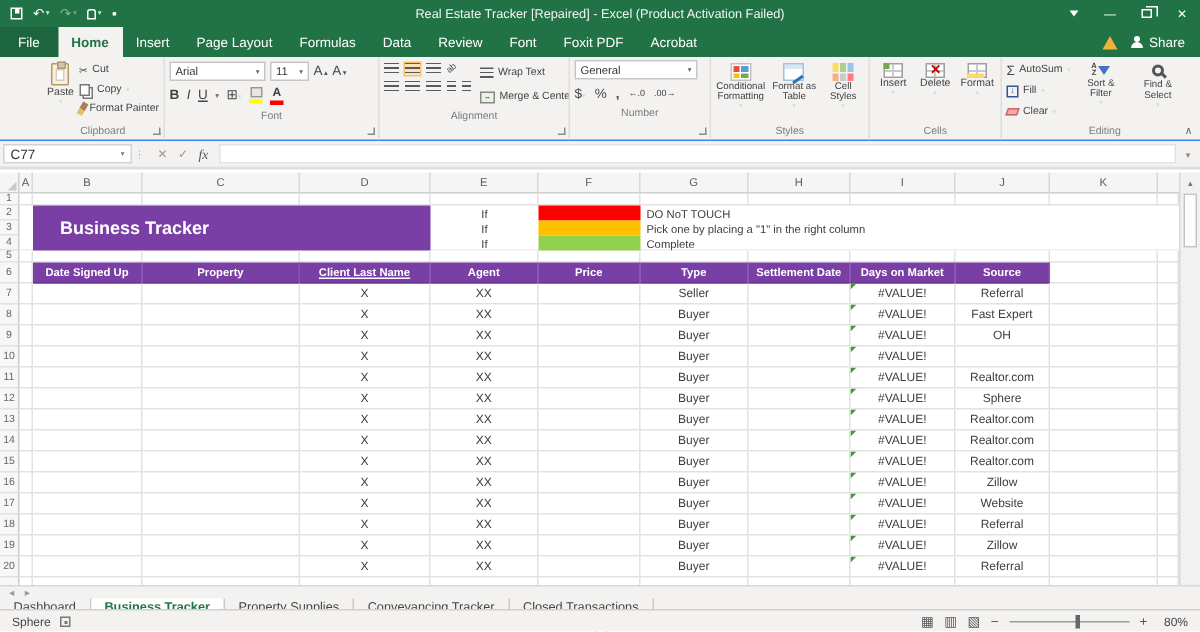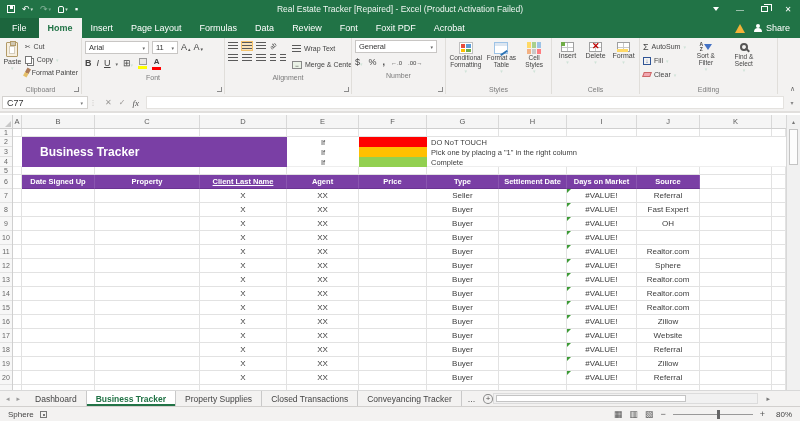--- a/index.html
+++ b/index.html
@@ -33,21 +33,21 @@
   .ic-bulb { width:7px; height:7px; border:1px solid #fff; border-radius:50%; position:relative; }
   .ic-bulb::after { content:""; position:absolute; left:2px; bottom:-3px; width:1px; height:2px; background:#fff; }
   .tab-right { margin-left:auto; display:flex; align-items:center; gap:9px; padding-right:10px; }
   .ic-warn { width:0; height:0; border-left:5px solid transparent; border-right:5px solid transparent; border-bottom:9px solid #f2b238; }
   .share { display:flex; align-items:center; gap:4px; color:#fff; font-size:9px; }
   .ic-person { width:8px; height:8px; position:relative; }
   .ic-person::before { content:""; position:absolute; top:0; left:2px; width:4px; height:4px; border-radius:50%; background:#fff; }
   .ic-person::after { content:""; position:absolute; bottom:0; left:0; width:8px; height:4px; border-radius:4px 4px 0 0; background:#fff; }
 
   
-  .ribbon { position:absolute; top:38px; left:0; right:0; height:60px; background:#f3f2f1; border-bottom:3px solid #3b82f6; display:flex; }
+  .ribbon { position:absolute; top:38px; left:0; right:0; height:60px; background:#f3f2f1; border-bottom:5px solid #3b82f6; display:flex;padding-left:28px; }
   .rgroup { position:relative; flex:none; border-right:1px solid #e0deda; padding:2px 3px 0; display:flex; flex-direction:column; overflow:hidden; }
   .rg-body { display:flex; gap:3px; flex:1; min-height:0; }
   .rg-label { height:12px; display:flex; align-items:center; justify-content:center; font-size:7px; color:#7c7c7c; }
   .dlg { position:absolute; right:2px; bottom:3px; width:5px; height:5px; border-right:1px solid #8a8a8a; border-bottom:1px solid #8a8a8a; }
   .bigbtn { display:flex; flex-direction:column; align-items:center; justify-content:flex-start; font-size:6.5px; color:#444; text-align:center; line-height:1.15; padding-top:2px; }
   .smallrow { display:flex; align-items:center; gap:3px; height:13px; font-size:7px; color:#444; white-space:nowrap; }
   .ic-paste { width:12px; height:15px; background:#f7efdf; border:1px solid #b29a67; border-radius:1px; position:relative; margin-bottom:1px; }
   .ic-paste::before { content:""; position:absolute; top:-2px; left:3px; width:4px; height:3px; background:#cfc6b2; border:1px solid #b29a67; }
   .ic-paste::after { content:""; position:absolute; top:3px; left:2px; right:2px; bottom:2px; background:#fff; border:1px solid #d5cdbd; }
   .ic-copy { width:7px; height:8px; border:1px solid #777; background:#fff; box-shadow:2px 2px 0 -1px #fff, 2px 2px 0 0 #777; margin-right:2px; }
@@ -114,21 +114,21 @@
   .banner-block { position:relative; height:30px; border-bottom:1px solid #eee; }
   .banner { position:absolute; left:9px; top:0; width:265px; height:30px; background:#7A3FA5; color:#fff; font-weight:bold; font-size:12px; display:flex; align-items:center; padding-left:18px; }
   .leg-if { position:absolute; left:274px; width:72px; height:10px; font-size:7.5px; color:#3d3d3d; display:flex; align-items:center; justify-content:center; }
   .leg-swatch { position:absolute; left:346px; width:68px; height:10px; }
   .leg-note { position:absolute; left:418px; height:10px; display:flex; align-items:center; font-size:7.5px; color:#3d3d3d; white-space:nowrap; }
   .vscroll { position:absolute; right:0; top:0; bottom:0; width:14px; background:#f1f1f1; border-left:1px solid #d8d8d8; }
   .vs-arrow { height:13px; display:flex; align-items:center; justify-content:center; color:#777; font-size:6px; }
   .vs-thumb { position:absolute; top:14px; left:2px; right:2px; height:36px; background:#fdfdfd; border:1px solid #c4c4c4; }
 
   
-  .sheettabbar { position:absolute; bottom:15px; left:0; right:0; height:16px; background:#f3f2f1; border-top:1px solid #d8d8d8; display:flex; align-items:stretch; }
+  .sheettabbar { position:absolute; bottom:15px; left:0; right:0; height:16px; background:#f3f2f1; border-top:1px solid #d8d8d8; display:flex; align-items:stretch;flex-direction:column; }
   .tab-nav { display:flex; align-items:center; gap:7px; padding:0 6px; color:#9a9a9a; font-size:7px; }
   #sheettabs { display:flex; align-items:stretch; }
   .stab { display:flex; align-items:center; padding:0 9px; font-size:8.5px; color:#444; border-right:1px solid #c9c9c9; white-space:nowrap; }
   .stab.active { background:#fff; color:#217346; font-weight:bold; box-shadow:inset 0 -2px 0 #217346; }
   .stab-more { display:flex; align-items:center; padding:0 6px; color:#555; font-size:9px; }
   .newsheet { align-self:center; width:10px; height:10px; border:1px solid #8a8a8a; border-radius:50%; color:#555; font-size:8px; line-height:8px; text-align:center; margin-left:2px; }
   .hscroll { margin-left:auto; align-self:center; width:270px; height:11px; background:#f1f1f1; border:1px solid #dcdcdc; position:relative; margin-right:8px; }
   .hs-thumb { position:absolute; left:2px; top:1px; bottom:1px; width:190px; background:#fff; border:1px solid #c4c4c4; }
   .hs-arrow { align-self:center; color:#777; font-size:7px; margin-right:30px; }
 
@@ -744,22 +744,22 @@
 
   <div class="sheettabbar">
     <div class="tab-nav">
       <span>◂</span>
       <span>▸</span>
     </div>
     <div id="sheettabs">
         <div class="stab">Dashboard</div>
         <div class="stab active">Business Tracker</div>
         <div class="stab">Property Supplies</div>
+        <div class="stab">Conveyancing Tracker</div>
         <div class="stab">Closed Transactions</div>
-        <div class="stab">Conveyancing Tracker</div>
       </div>
     <div class="stab-more">...</div>
     <div class="newsheet">+</div>
     <div class="hscroll">
         <div class="hs-thumb"></div>
       </div>
     <div class="hs-arrow">▸</div>
   </div>
 
   <div class="statusbar">

